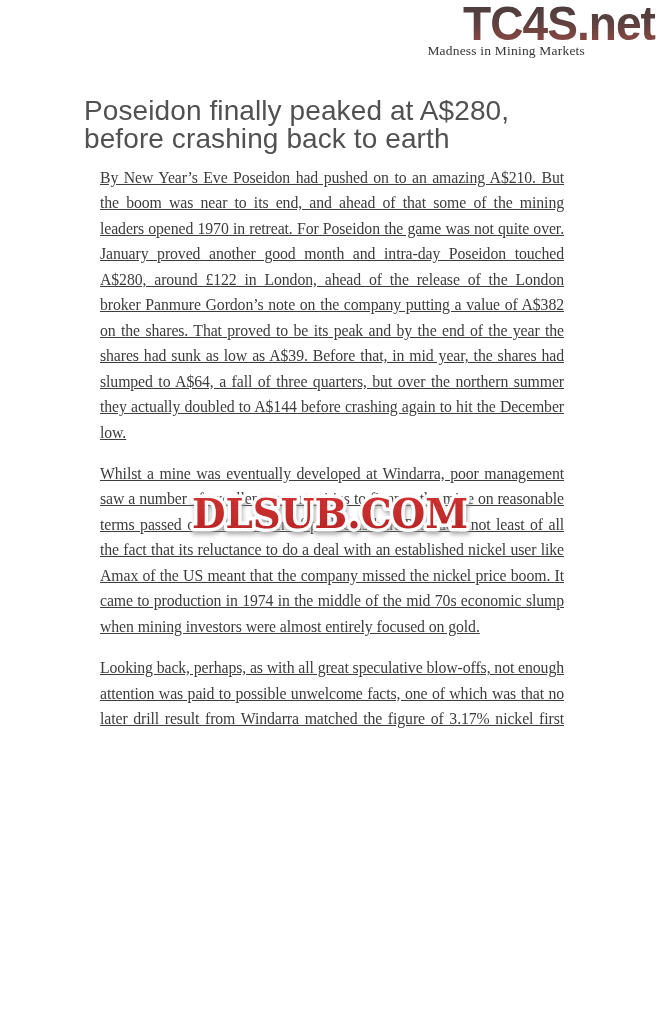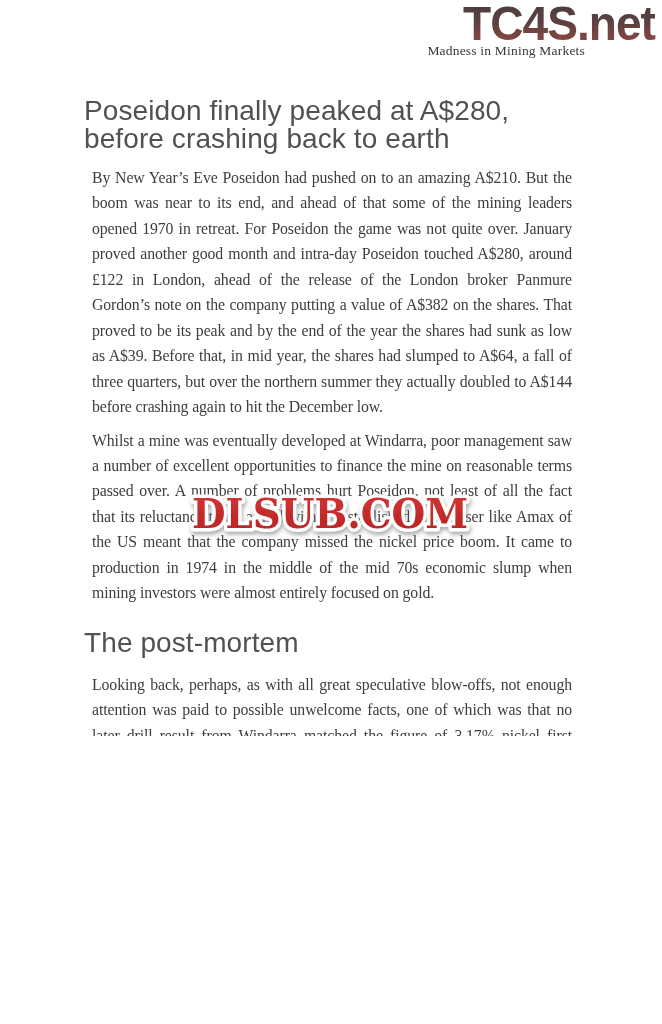--- a/index.html
+++ b/index.html
@@ -49,21 +49,22 @@
   }
   .heading-1 { margin-top: 97px; }
   .heading-2 { margin-top: 24px; line-height: 26px; }
   .body-para {
     font-family: "Liberation Serif", serif;
     font-size: 15.8px;
     line-height: 25.45px;
     text-align: justify;
     color: #3d3d3d;
     letter-spacing: -0.1px;
-    margin: 8px;
+    margin: 16px;
+    text-decoration: underline;
   }
   .para-1 { margin-top: 12px; }
   .para-2 { margin-top: 5px; }
   .para-3 { margin-top: 16px; }
 
   
   .dlsub-watermark {
     position: absolute;
     left: 178px;
     top: 484px;
@@ -110,21 +111,20 @@
     </defs>
     <text x="4" y="40" font-size="48" font-weight="bold" letter-spacing="-1" textLength="192" lengthAdjust="spacingAndGlyphs" fill="url(#tcgrad)" filter="url(#tcblur)">TC4S.net</text>
   </svg>
 
   <div class="running-header">Madness in Mining Markets</div>
 
   <div class="content">
     <h1 class="section-heading heading-1">Poseidon finally peaked at A$280, before crashing back to earth</h1>
     <p class="body-para para-1">By New Year’s Eve Poseidon had pushed on to an amazing A$210. But the boom was near to its end, and ahead of that some of the mining leaders opened 1970 in retreat. For Poseidon the game was not quite over. January proved another good month and intra-day Poseidon touched A$280, around £122 in London, ahead of the release of the London broker Panmure Gordon’s note on the company putting a value of A$382 on the shares. That proved to be its peak and by the end of the year the shares had sunk as low as A$39. Before that, in mid year, the shares had slumped to A$64, a fall of three quarters, but over the northern summer they actually doubled to A$144 before crashing again to hit the December low.</p>
     <p class="body-para para-2">Whilst a mine was eventually developed at Windarra, poor management saw a number of excellent opportunities to finance the mine on reasonable terms passed over. A number of problems hurt Poseidon, not least of all the fact that its reluctance to do a deal with an established nickel user like Amax of the US meant that the company missed the nickel price boom. It came to production in 1974 in the middle of the mid 70s economic slump when mining investors were almost entirely focused on gold.</p>
-    <h2 class="section-heading heading-2">The post-mortem</h2>
     <p class="body-para para-3">Looking back, perhaps, as with all great speculative blow-offs, not enough attention was paid to possible unwelcome facts, one of which was that no later drill result from Windarra matched the figure of 3.17% nickel first reported in early October. Indeed, three years earlier Western Mining was regularly pulling 3% results from its Kambalda drilling to the delight of the market. This meant that potential production was being overestimated in the very forward looking forecasts being provided by the broking community. The nickel price was also being overestimated, the record high level reached in 1968 at the height of industrial action at Inco’s Sudbury complex was often used as the long-term price level; it did not achieve that level again until the late 80s. There was also the issue of mining costs, and few, if any,</p>
   </div>
 
   <svg class="dlsub-watermark" viewBox="0 0 306 62" aria-hidden="true">
     <defs>
       <linearGradient id="wmgrad" x1="0" y1="0" x2="0" y2="1">
         <stop offset="0" stop-color="#d43030"></stop>
         <stop offset="1" stop-color="#b41d1d"></stop>
       </linearGradient>
       <filter id="wmshadow" x="-15%" y="-25%" width="130%" height="160%">

